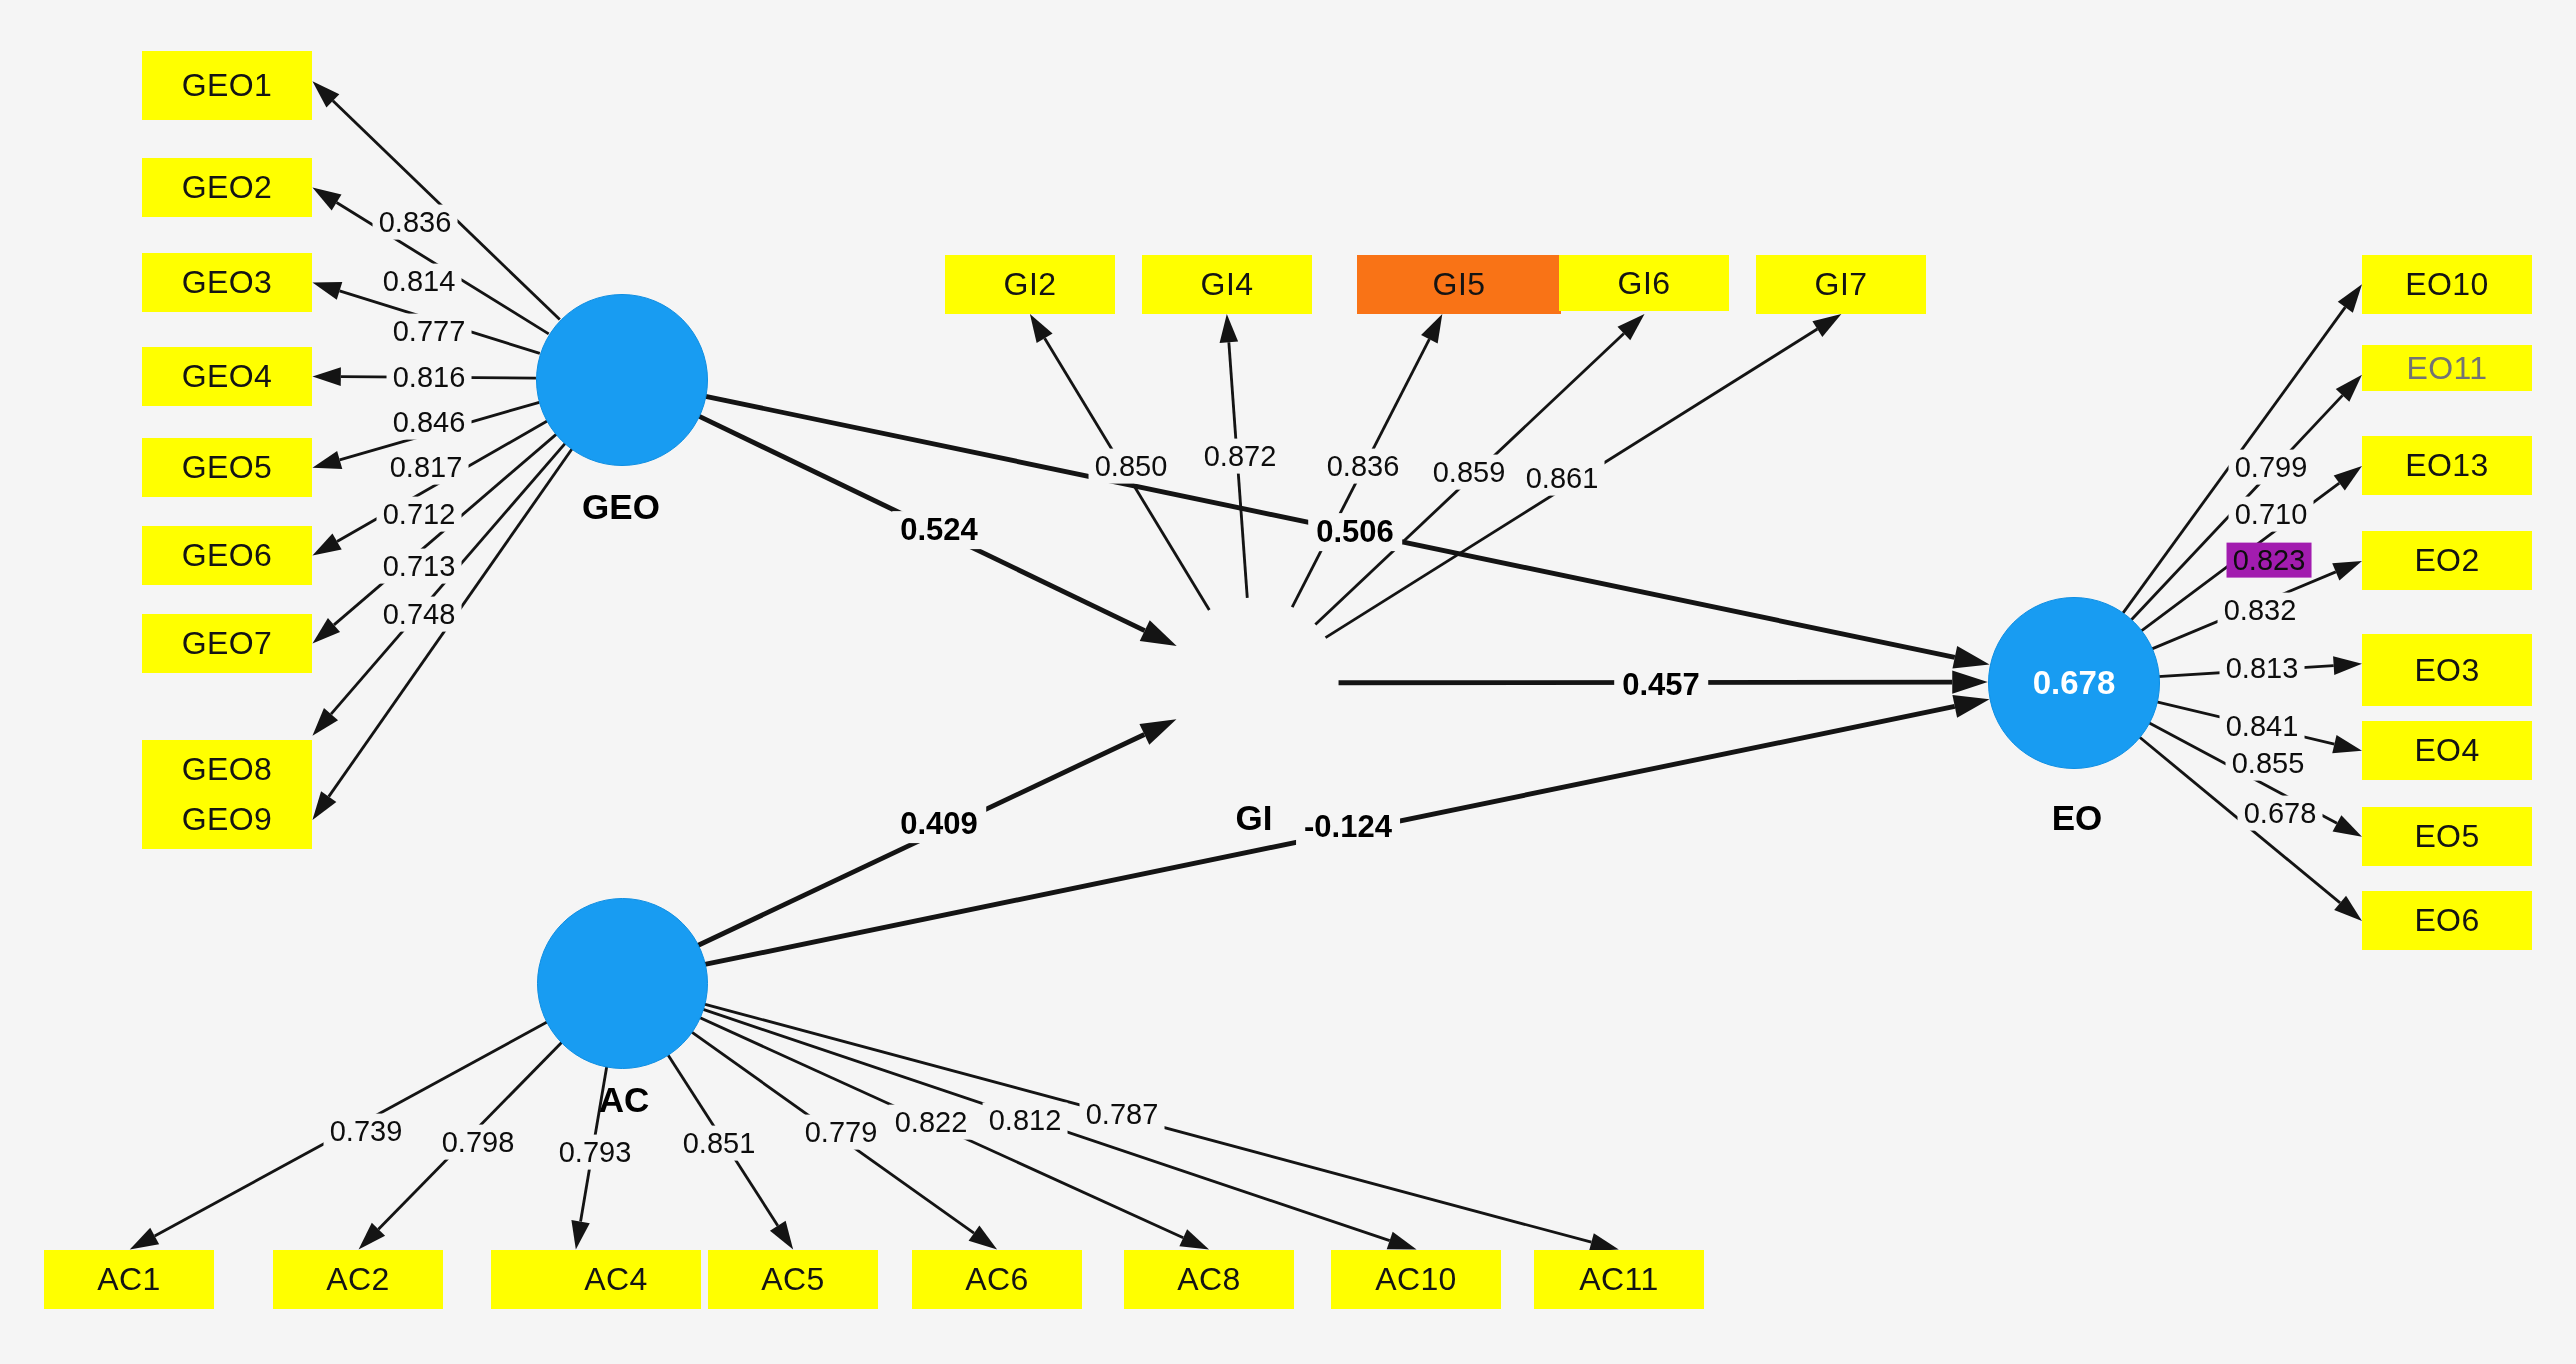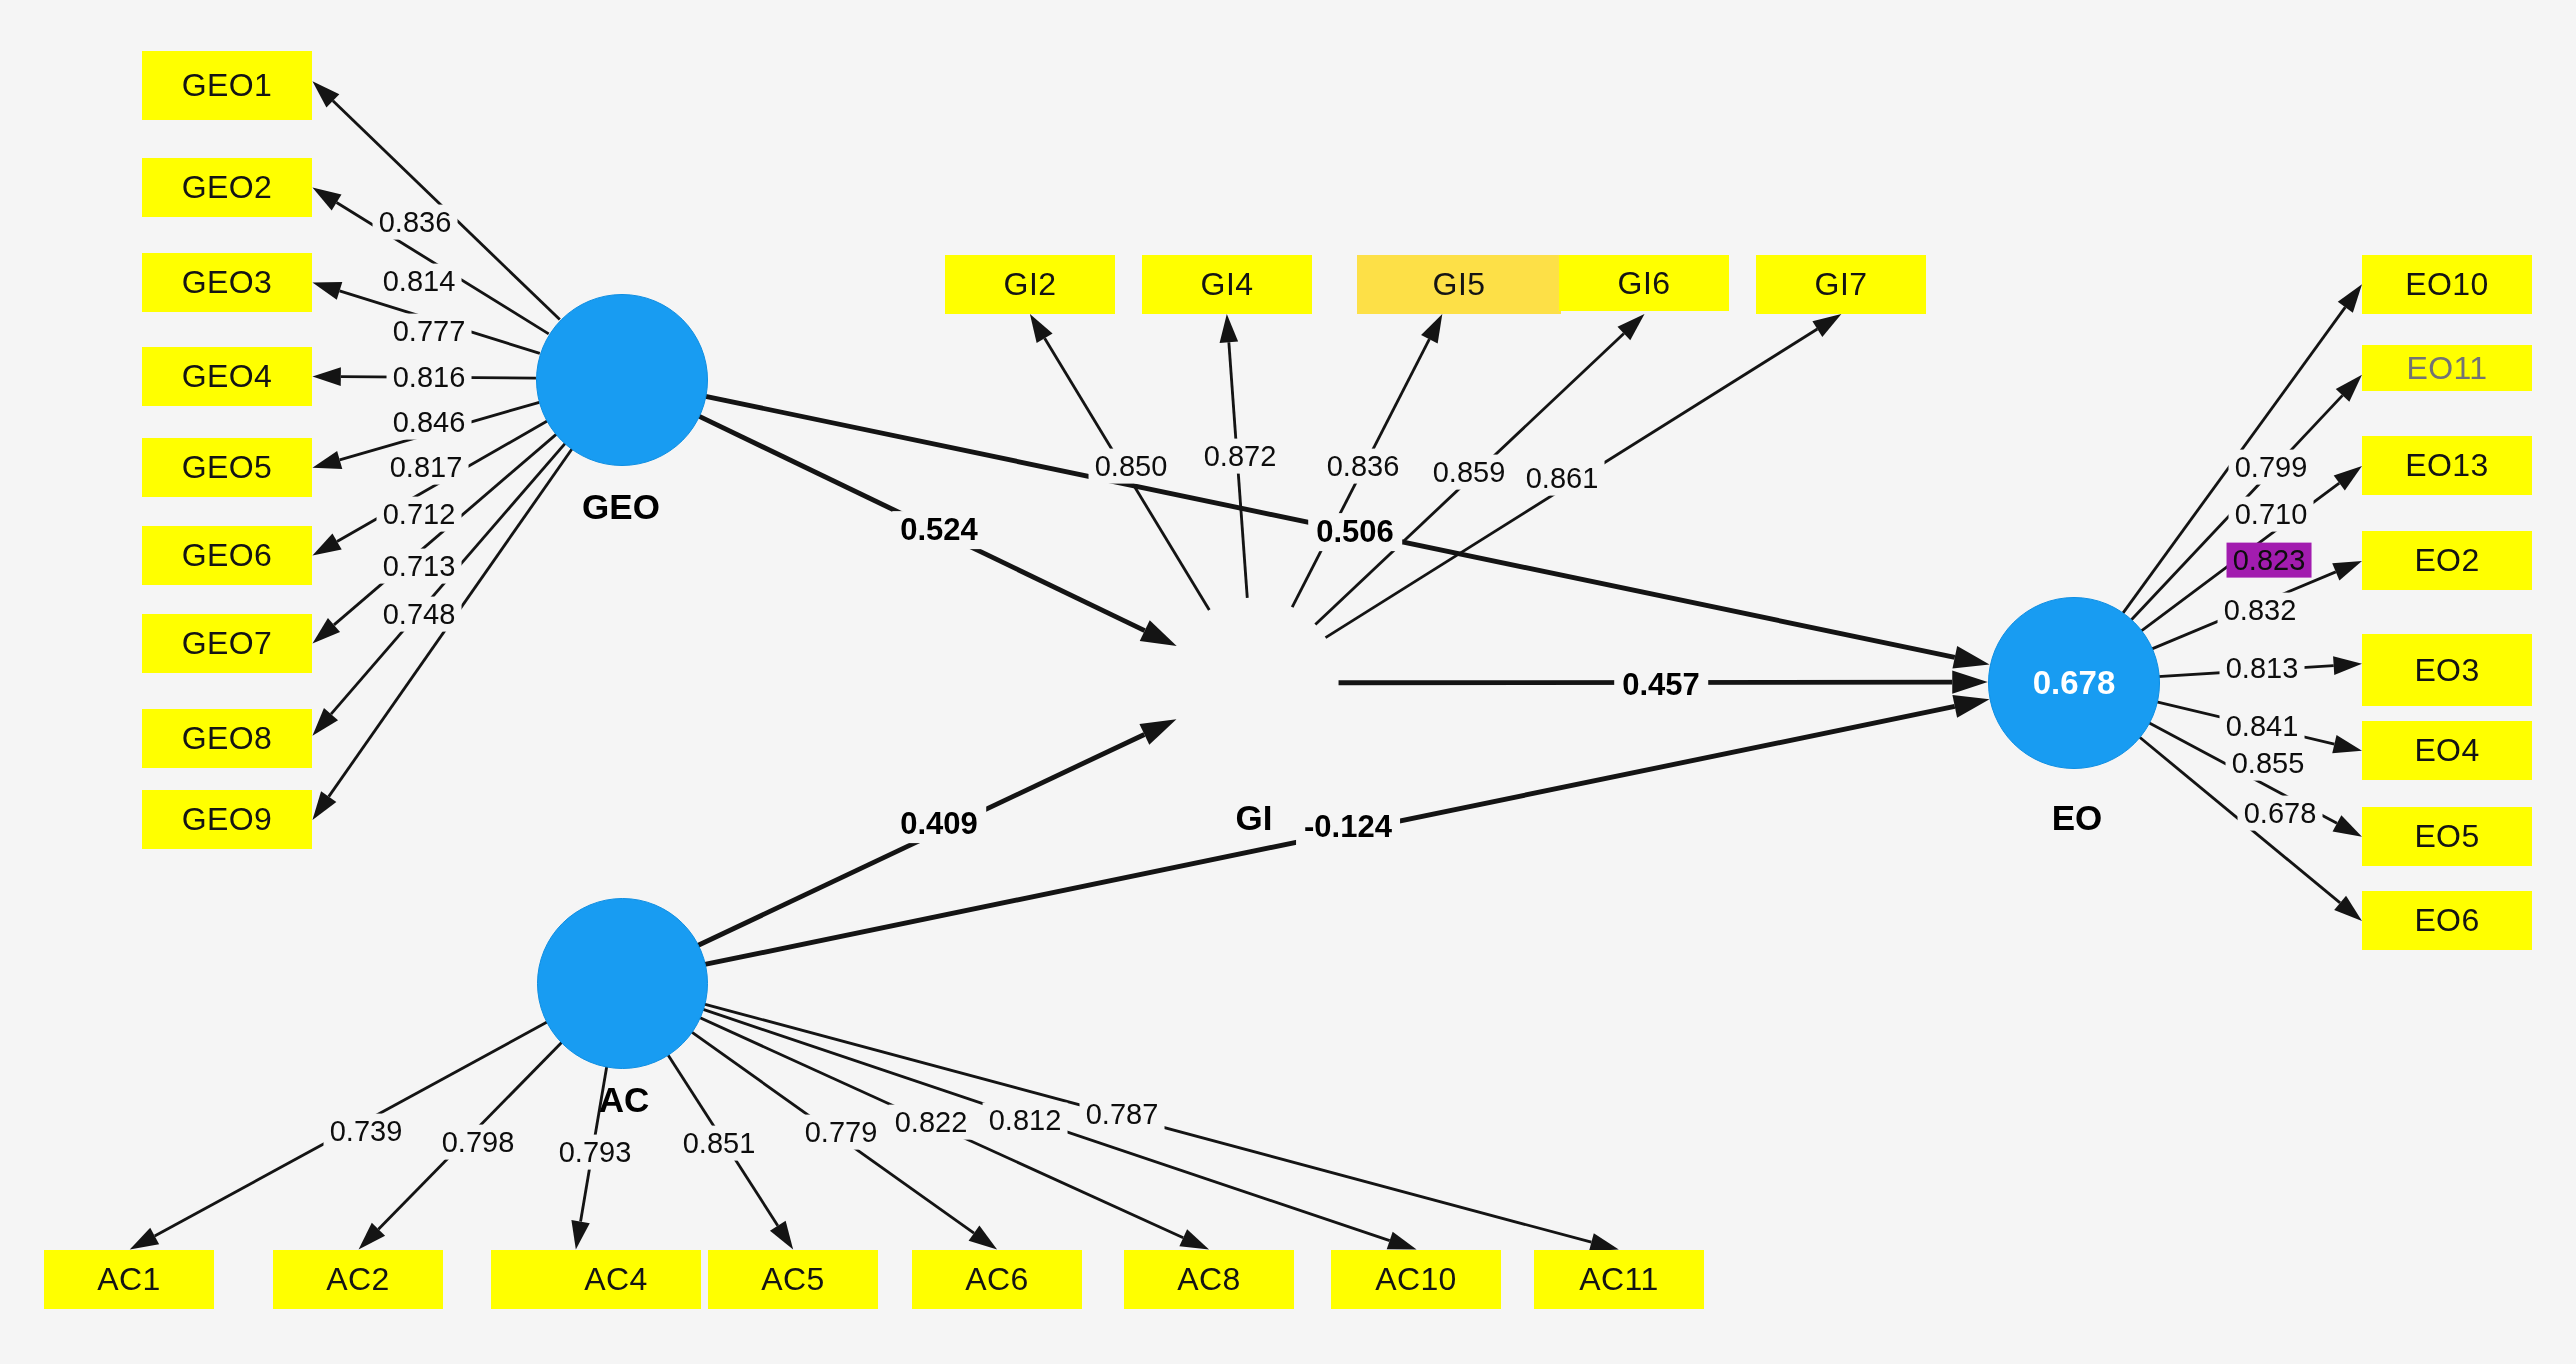--- a/index.html
+++ b/index.html
@@ -189,29 +189,29 @@
     <div class="ind-box" style="left: 142px; top: 253px; width: 170px; height: 59px; background: rgb(255, 255, 0); color: rgb(20, 20, 20);">GEO3</div>
     <div class="loading" style="left: 429px; top: 331px; background: rgb(245, 245, 245);">0.777</div>
     <div class="ind-box" style="left: 142px; top: 347px; width: 170px; height: 59px; background: rgb(255, 255, 0); color: rgb(20, 20, 20);">GEO4</div>
     <div class="loading" style="left: 429px; top: 377px; background: rgb(245, 245, 245);">0.816</div>
     <div class="ind-box" style="left: 142px; top: 438px; width: 170px; height: 59px; background: rgb(255, 255, 0); color: rgb(20, 20, 20);">GEO5</div>
     <div class="loading" style="left: 429px; top: 422px; background: rgb(245, 245, 245);">0.846</div>
     <div class="ind-box" style="left: 142px; top: 526px; width: 170px; height: 59px; background: rgb(255, 255, 0); color: rgb(20, 20, 20);">GEO6</div>
     <div class="loading" style="left: 426px; top: 467px; background: rgb(245, 245, 245);">0.817</div>
     <div class="ind-box" style="left: 142px; top: 614px; width: 170px; height: 59px; background: rgb(255, 255, 0); color: rgb(20, 20, 20);">GEO7</div>
     <div class="loading" style="left: 419px; top: 514px; background: rgb(245, 245, 245);">0.712</div>
-    <div class="ind-box" style="left: 142px; top: 709px; width: 170px; height: 59px; background: rgb(255, 255, 0); color: rgb(20, 20, 20);">GEO8</div>
+    <div class="ind-box" style="left: 142px; top: 740px; width: 170px; height: 59px; background: rgb(255, 255, 0); color: rgb(20, 20, 20);">GEO8</div>
     <div class="loading" style="left: 419px; top: 566px; background: rgb(245, 245, 245);">0.713</div>
     <div class="ind-box" style="left: 142px; top: 790px; width: 170px; height: 59px; background: rgb(255, 255, 0); color: rgb(20, 20, 20);">GEO9</div>
     <div class="loading" style="left: 419px; top: 614px; background: rgb(245, 245, 245);">0.748</div>
     <div class="ind-box" style="left: 945px; top: 255px; width: 170px; height: 59px; background: rgb(255, 255, 0); color: rgb(20, 20, 20);">GI2</div>
     <div class="loading" style="left: 1131px; top: 466px; background: rgb(245, 245, 245);">0.850</div>
     <div class="ind-box" style="left: 1142px; top: 255px; width: 170px; height: 59px; background: rgb(255, 255, 0); color: rgb(20, 20, 20);">GI4</div>
     <div class="loading" style="left: 1240px; top: 456px; background: rgb(245, 245, 245);">0.872</div>
-    <div class="ind-box" style="left: 1357px; top: 255px; width: 204px; height: 59px; background: #fde047; color: rgb(20, 20, 20);">GI5</div>
+    <div class="ind-box" style="left: 1357px; top: 255px; width: 204px; height: 59px; background: #f97316; color: rgb(20, 20, 20);">GI5</div>
     <div class="loading" style="left: 1363px; top: 466px; background: rgb(245, 245, 245);">0.836</div>
     <div class="ind-box" style="left: 1559px; top: 255px; width: 170px; height: 56px; background: rgb(255, 255, 0); color: rgb(20, 20, 20);">GI6</div>
     <div class="loading" style="left: 1469px; top: 472px; background: rgb(245, 245, 245);">0.859</div>
     <div class="ind-box" style="left: 1756px; top: 255px; width: 170px; height: 59px; background: rgb(255, 255, 0); color: rgb(20, 20, 20);">GI7</div>
     <div class="loading" style="left: 1562px; top: 478px; background: rgb(245, 245, 245);">0.861</div>
     <div class="ind-box" style="left: 2362px; top: 255px; width: 170px; height: 59px; background: rgb(255, 255, 0); color: rgb(20, 20, 20);">EO10</div>
     <div class="loading" style="left: 2271px; top: 467px; background: rgb(245, 245, 245);">0.799</div>
     <div class="ind-box" style="left: 2362px; top: 345px; width: 170px; height: 46px; background: rgb(255, 255, 0); color: #737373;">EO11</div>
     <div class="loading" style="left: 2271px; top: 514px; background: rgb(245, 245, 245);">0.710</div>
     <div class="ind-box" style="left: 2362px; top: 436px; width: 170px; height: 59px; background: rgb(255, 255, 0); color: rgb(20, 20, 20);">EO13</div>

